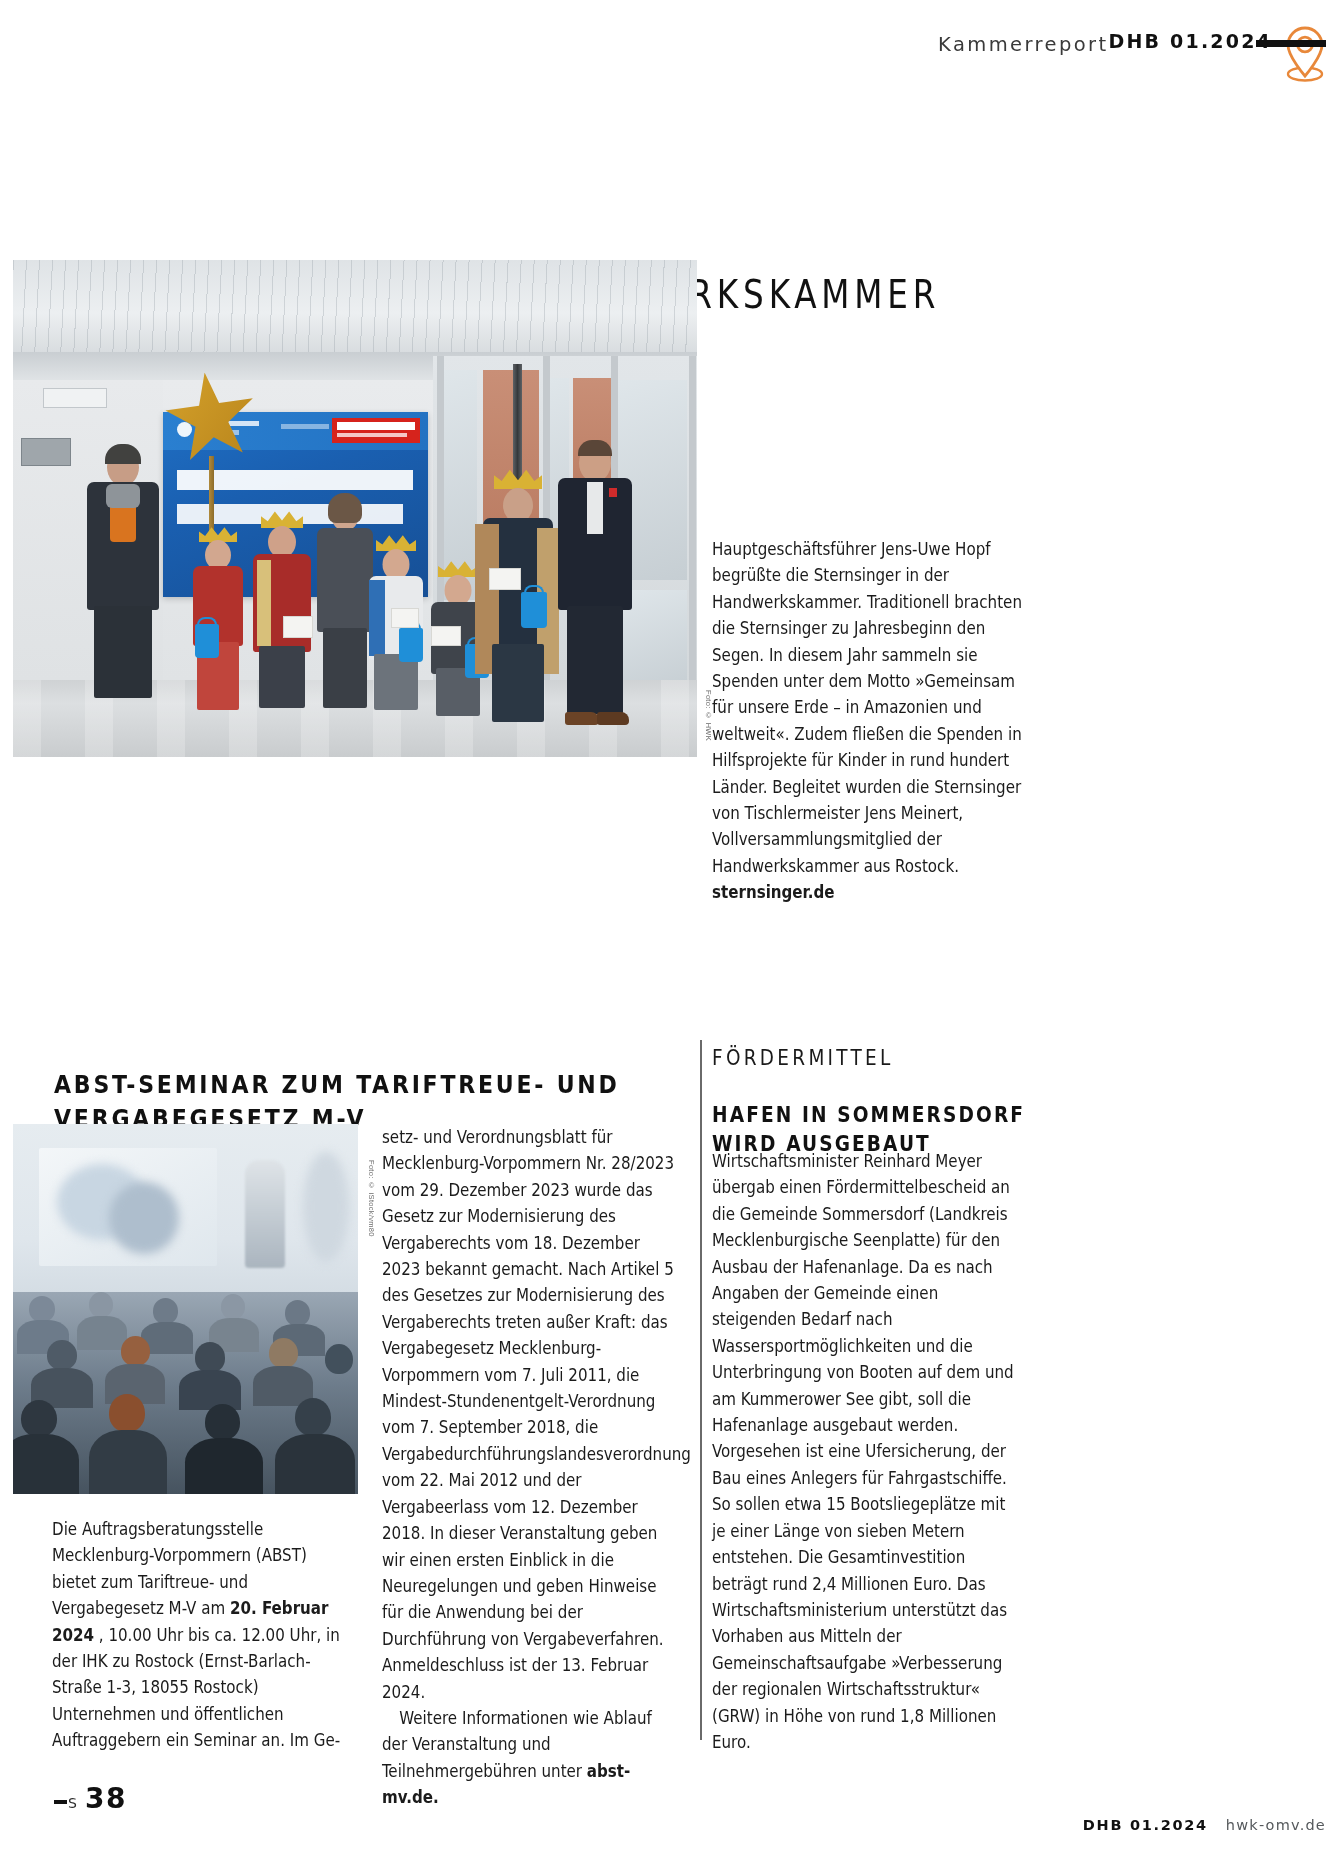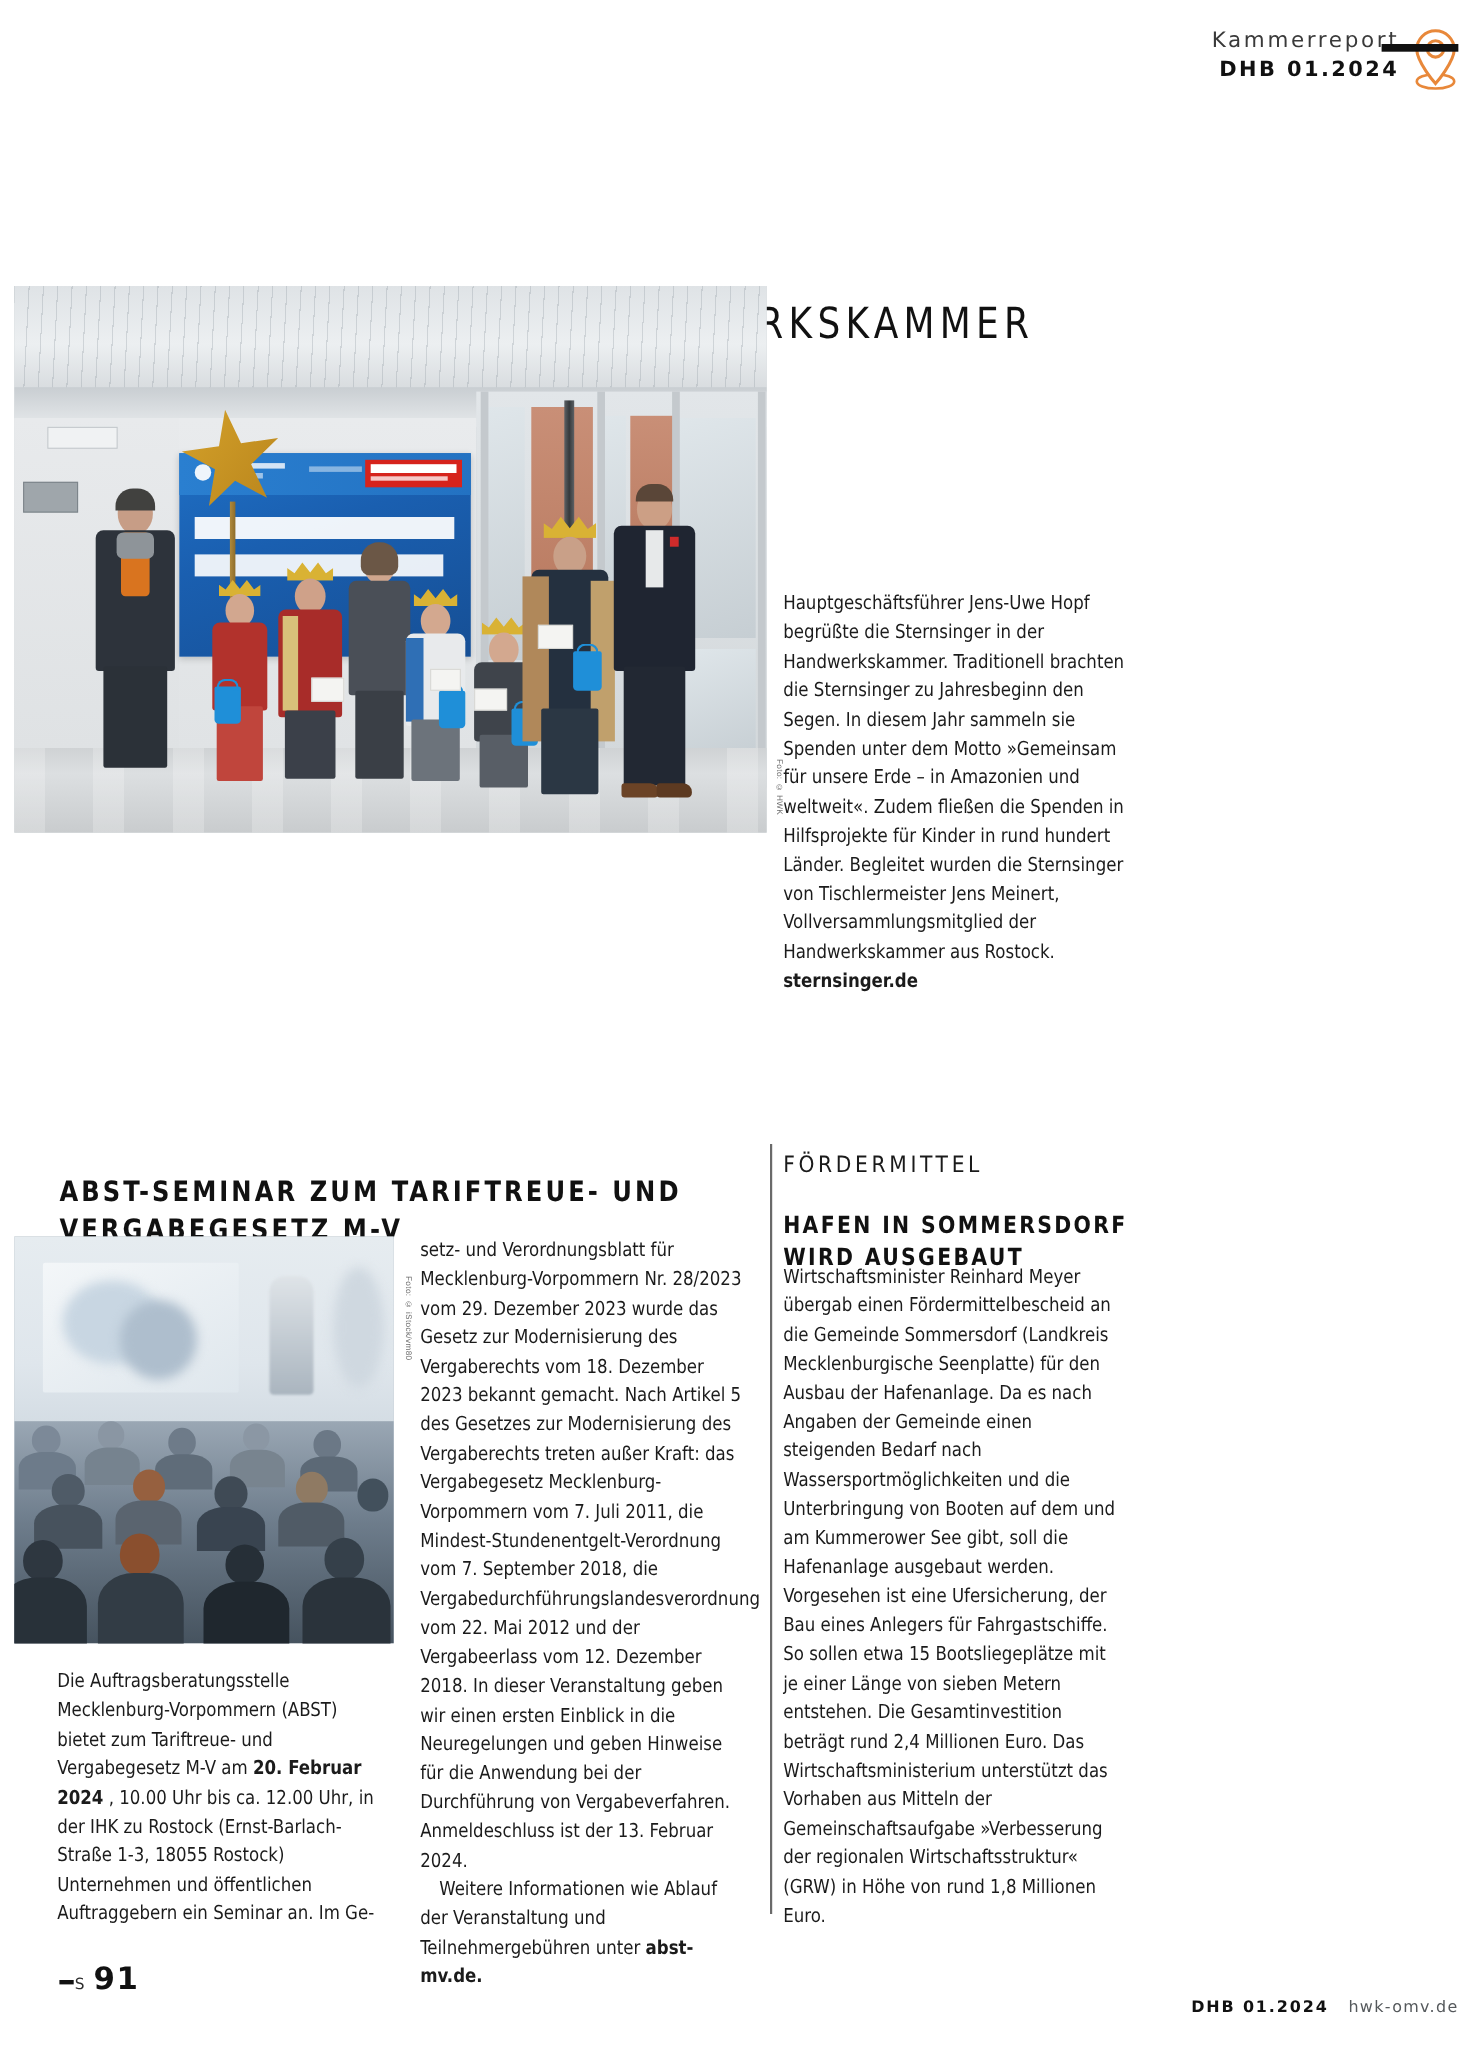--- a/index.html
+++ b/index.html
@@ -10,21 +10,21 @@
     color:#1a1a1a;-webkit-font-smoothing:antialiased;
     position:relative;overflow:hidden;
   }
   .page{position:absolute;inset:0;}
 
   
   .masthead{
     position:absolute;top:22px;right:0;width:560px;height:74px;
     display:flex;align-items:flex-start;justify-content:flex-end;
   }
-  .mast-text{display:flex;flex-direction:column;align-items:flex-end;padding-top:4px;}
+  .mast-text{display:flex;flex-direction:row;align-items:flex-end;padding-top:4px;}
   .mast-kammer{
     font-size:19.5px;letter-spacing:2.4px;color:#3a3a3a;font-weight:400;
     font-family:"DejaVu Sans",sans-serif;line-height:1.15;
   }
   .mast-dhb{
     font-size:19px;letter-spacing:2.2px;color:#111;font-weight:700;
     font-family:"DejaVu Sans",sans-serif;line-height:1.6;
   }
   .mast-pin{margin-left:12px;margin-top:2px;}
   .mast-rule{
@@ -404,20 +404,20 @@
     <p class="indent"><span>Weitere Informationen wie Ablauf der Veranstaltung und Teilnehmergebühren unter </span><b class="bold">abst-mv.de.</b></p>
   </div>
 
   <div class="col-c"><span>Die Auftragsberatungsstelle Mecklenburg-Vorpommern (ABST) bietet zum Tariftreue- und Vergabegesetz M-V am </span><b class="bold">20. Februar 2024</b><span> , 10.00 Uhr bis ca. 12.00 Uhr, in der IHK zu Rostock (Ernst-Barlach-Straße 1-3, 18055 Rostock) Unternehmen und öffentlichen Auftraggebern ein Seminar an. Im Ge-</span></div>
 
   <div class="col-d">Wirtschaftsminister Reinhard Meyer übergab einen Fördermittelbescheid an die Gemeinde Sommersdorf (Landkreis Mecklenburgische Seenplatte) für den Ausbau der Hafenanlage. Da es nach Angaben der Gemeinde einen steigenden Bedarf nach Wassersportmöglichkeiten und die Unterbringung von Booten auf dem und am Kummerower See gibt, soll die Hafenanlage ausgebaut werden. Vorgesehen ist eine Ufersicherung, der Bau eines Anlegers für Fahrgastschiffe. So sollen etwa 15 Bootsliegeplätze mit je einer Länge von sieben Metern entstehen. Die Gesamtinvestition beträgt rund 2,4 Millionen Euro. Das Wirtschaftsministerium unterstützt das Vorhaben aus Mitteln der Gemeinschaftsaufgabe »Verbesserung der regionalen Wirtschaftsstruktur« (GRW) in Höhe von rund 1,8 Millionen Euro.</div>
 
   <div class="foot-rule"></div>
   <div class="foot-left">
     <span class="foot-s">S</span>
-    <span class="foot-num">91</span>
+    <span class="foot-num">38</span>
   </div>
   <div class="foot-right">
     <span class="foot-dhb">DHB 01.2024</span>
     <span class="foot-url">hwk-omv.de</span>
   </div>
 
 </div>
 
 </body></html>

